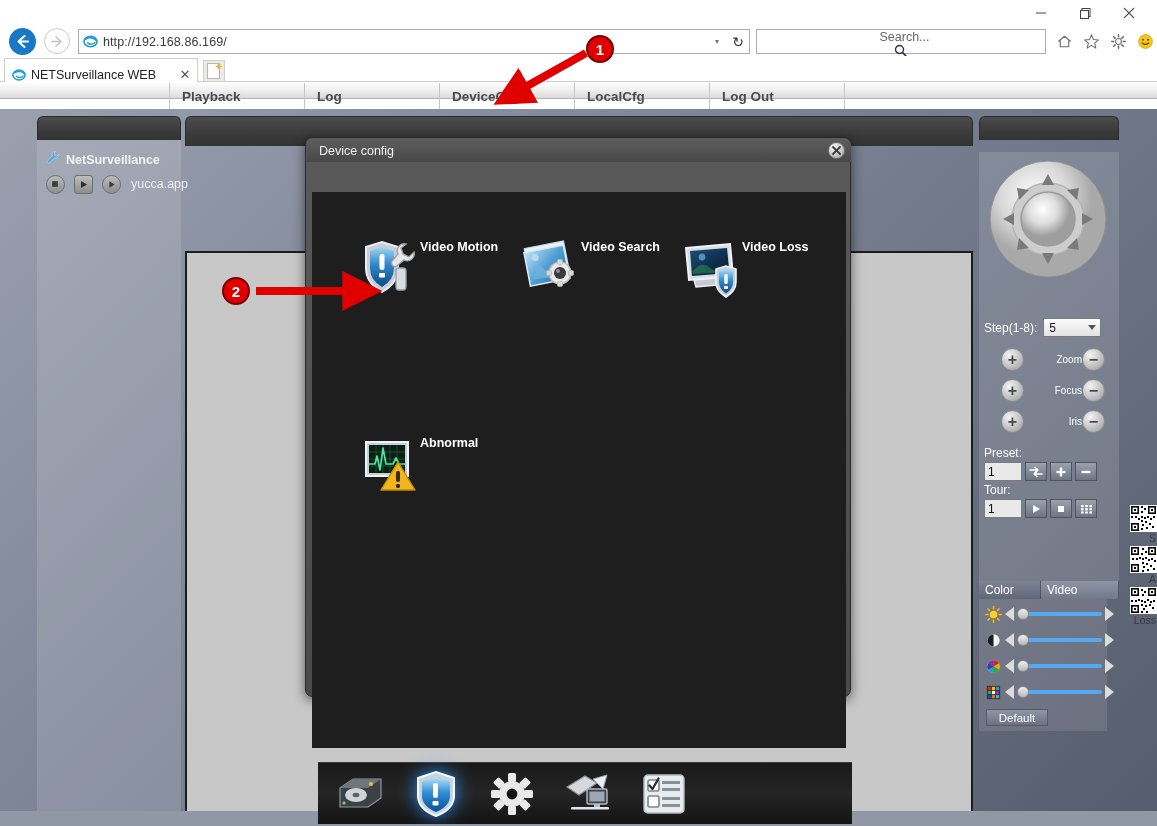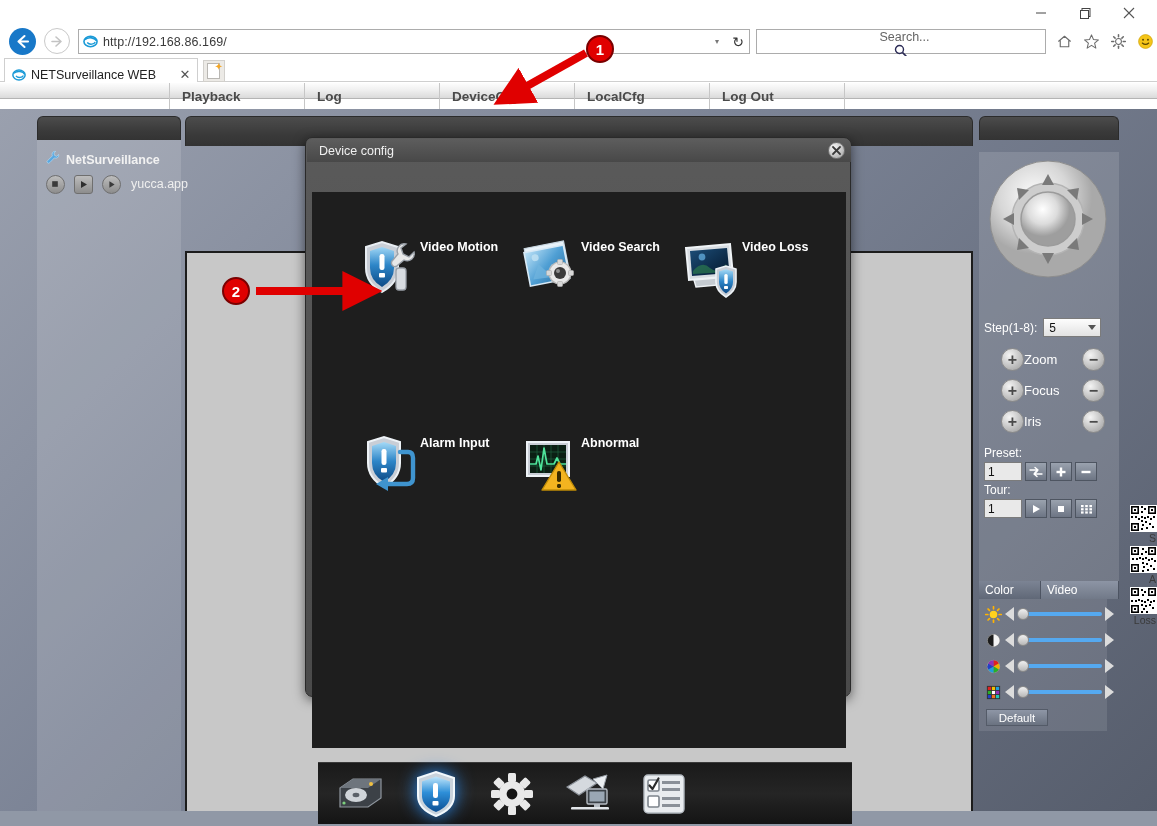--- a/index.html
+++ b/index.html
@@ -130,21 +130,21 @@
     border:1px solid #7b7b7b; font-size:12px; color:#111;
     display:flex; align-items:center; padding-left:5px; position:relative;
   }
   .ptz-select .sel-arrow { position:absolute; right:4px; top:6px;
       border-left:4px solid transparent; border-right:4px solid transparent; border-top:5px solid #555; }
   .ptz-ctrl-row { position:absolute; left:22px; display:flex; align-items:center; gap:0; width:104px; }
   .pmbtn { width:23px; height:23px; border-radius:50%;
            background:radial-gradient(circle at 35% 30%, #f4f4f4, #b5b5b5 70%, #9a9a9a);
            border:1px solid #8c8c8c; display:flex; align-items:center; justify-content:center;
            color:#4a4a4a; font-size:16px; font-weight:bold; line-height:1; }
-  .pm-lbl { flex:1; text-align:left; font-size:13px; color:#fff; }
+  .pm-lbl { flex:1; text-align:right; font-size:10px; color:#fff; }
   .ptz-preset-lbl { position:absolute; left:5px; top:294px; font-size:12px; color:#fff; }
   .ptz-preset-row { position:absolute; left:5px; top:310px; display:flex; align-items:center; gap:3px; }
   .ptz-tour-lbl { position:absolute; left:5px; top:331px; font-size:12px; color:#fff;text-align:center; }
   .ptz-tour-row { position:absolute; left:5px; top:347px; display:flex; align-items:center; gap:3px; }
   .num-field { width:38px; height:19px; background:#e9e9e9; border:1px solid #7b7b7b;
                font-size:12px; color:#111; display:flex; align-items:center; padding-left:3px; }
   .sm-btn { width:22px; height:19px; background:linear-gradient(#9aa2ae,#6d7584);
             border:1px solid #4e5561; display:flex; align-items:center; justify-content:center;
             color:#fff; font-size:12px; }
 
@@ -838,40 +838,20 @@
                   <rect x="10.3" y="10" width="3.4" height="10" rx="1.5" fill="#fff"></rect>
                   <rect x="10" y="22" width="4" height="3" rx="0.8" fill="#fff"></rect>
                 </g>
               </svg>
             </div>
             <div class="cell-lbl">Video Loss</div>
           </div>
         </div>
 
         <div class="grid-row" style="margin-left:46px; margin-top:130px;">
-          <div class="grid-cell">
-            <div class="cell-ico">
-              <svg width="62" height="60" viewBox="0 0 62 60">
-                <defs>
-                  <linearGradient id="shg3" x1="0" y1="0" x2="0" y2="1">
-                    <stop offset="0%" stop-color="#a5daf7"></stop>
-                      <stop offset="48%" stop-color="#2e86c8"></stop>
-                    <stop offset="100%" stop-color="#0d4a86"></stop>
-                  </linearGradient>
-                </defs>
-                <path d="M10 8 L26 3 L42 8 L42 29 Q42 44 26 53 Q10 44 10 29 Z" fill="#c9ced6" stroke="#eef3f7" stroke-width="2"></path>
-                <path d="M14 12 L26 8 L38 12 L38 29 Q38 41 26 48 Q14 41 14 29 Z" fill="url(#shg3)"></path>
-                <rect x="23.5" y="15" width="5" height="16" rx="2.2" fill="#fff"></rect>
-                <rect x="23" y="34" width="6" height="4.5" rx="1" fill="#fff"></rect>
-                <path d="M42 18 L50 18 Q55 18 55 24 L55 44 Q55 50 49 50 L28 50" fill="none" stroke="#3f94cf" stroke-width="4.4" stroke-linecap="round" stroke-linejoin="round"></path>
-                <polygon points="30,43 30,57 18,50" fill="#3f94cf"></polygon>
-              </svg>
-            </div>
-            <div class="cell-lbl">Alarm Input</div>
-          </div>
 
           <div class="grid-cell">
             <div class="cell-ico">
               <svg width="62" height="60" viewBox="0 0 62 60">
                 <rect x="8" y="8" width="42" height="34" fill="#c9ced6" stroke="#eef3f7" stroke-width="2"></rect>
                 <rect x="11" y="11" width="36" height="28" fill="#0b1f14"></rect>
                 <g stroke="#1d5f3c" stroke-width="0.7">
                   <line x1="11" y1="18" x2="47" y2="18"></line>
                     <line x1="11" y1="25" x2="47" y2="25"></line>
                     <line x1="11" y1="32" x2="47" y2="32"></line>

